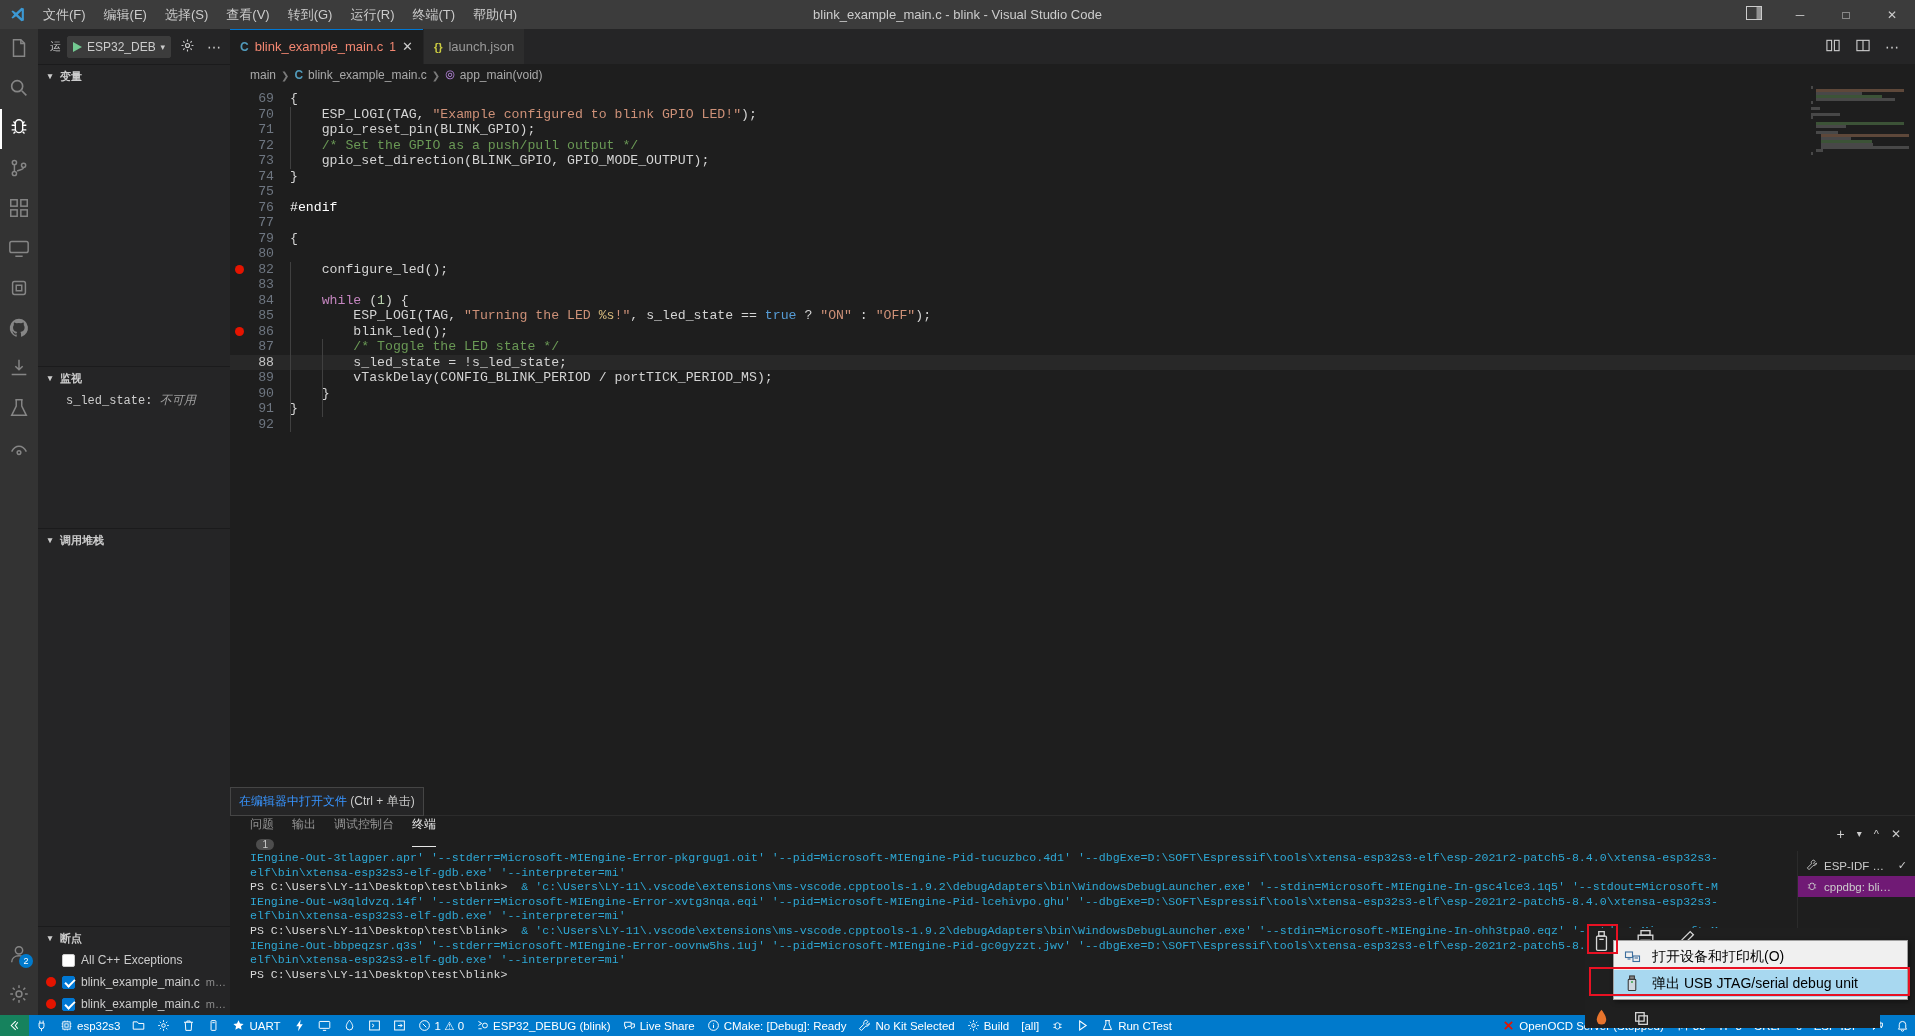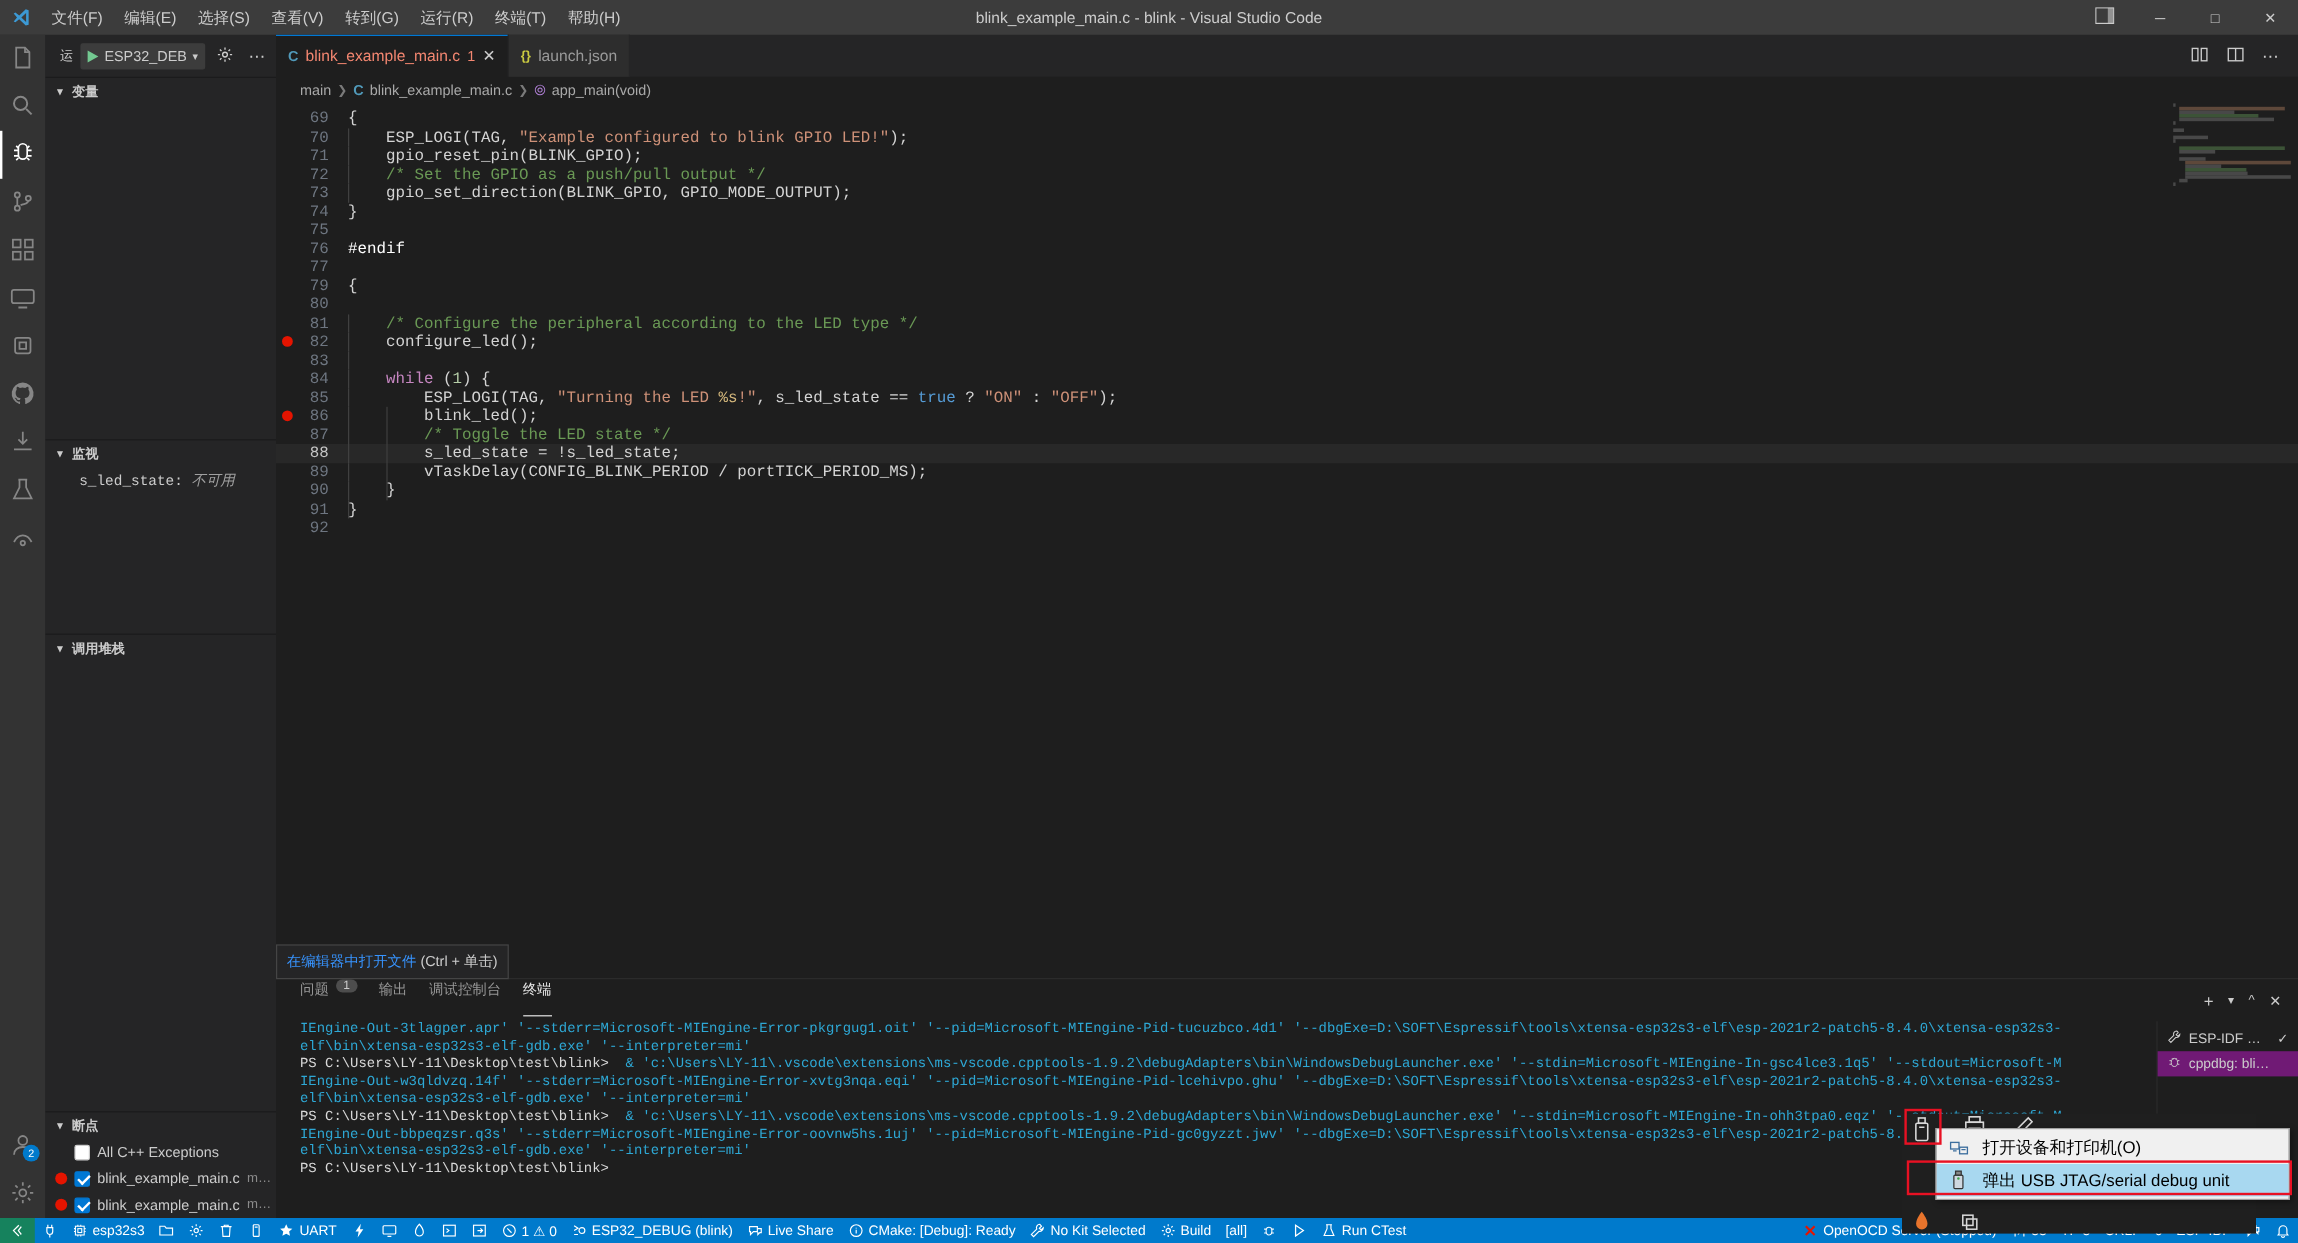--- a/index.html
+++ b/index.html
@@ -131,21 +131,21 @@
   .esc { color:#d7ba7d; }
 
   .minimap { position:absolute; top:0; right:12px; width:92px; height:330px; opacity:.82; }
   .mm-l { height:3px; display:block; }
   .vscroll { position:absolute; top:0; right:0; width:12px; bottom:0; }
 
   
   .panel { height:200px; flex:0 0 200px; background:#1e1e1e; display:flex; flex-direction:column;
            border-top:1px solid #2b2b2b; }
   .panel-tabs { height:35px; flex:0 0 35px; display:flex; align-items:center; padding-left:20px; gap:18px; position:relative;}
-  .ptab { font-size:12px; color:#969696; display:flex; align-items:flex-start; gap:6px; height:35px; position:relative; }
+  .ptab { font-size:12px; color:#969696; display:flex; align-items:flex-end; gap:6px; height:35px; position:relative;flex-direction:column; }
   .ptab.active { color:#e7e7e7; }
   .ptab.active:after { content:""; position:absolute; bottom:4px; left:0; right:0; height:1px; background:#e7e7e7; }
   .ptab-badge { background:#4d4d4d; color:#ccc; border-radius:9px; font-size:10px; padding:0 6px; }
   .panel-actions { margin-left:auto; display:flex; align-items:center; gap:4px; padding-right:10px; color:#cccccc; }
   .panel-actions span { padding:0 4px; font-size:14px; }
   .panel-body { flex:1; display:flex; min-height:0; }
   .term { flex:1; padding:0 0 0 20px; overflow:hidden;
           font-family:"Liberation Mono", monospace; font-size:11.6px; line-height:14.6px; color:#2ea8d5; }
   .term .w { color:#d8d8d8;text-align:center; }
   .term-list { width:118px; flex:0 0 118px; border-left:1px solid #2b2b2b; padding-top:4px; }
@@ -426,21 +426,20 @@
             <div class="cline"><span class="bpgutter"></span><span class="lnum">70</span><span class="ctext"><span class="op">    ESP_LOGI(TAG, </span><span class="st">"Example configured to blink GPIO LED!"</span><span class="op">);</span></span></div>
             <div class="cline"><span class="bpgutter"></span><span class="lnum">71</span><span class="ctext"><span class="op">    gpio_reset_pin(BLINK_GPIO);</span></span></div>
             <div class="cline"><span class="bpgutter"></span><span class="lnum">72</span><span class="ctext"><span class="cm">    /* Set the GPIO as a push/pull output */</span></span></div>
             <div class="cline"><span class="bpgutter"></span><span class="lnum">73</span><span class="ctext"><span class="op">    gpio_set_direction(BLINK_GPIO, GPIO_MODE_OUTPUT);</span></span></div>
             <div class="cline"><span class="bpgutter"></span><span class="lnum">74</span><span class="ctext"><span class="op">}</span></span></div>
             <div class="cline"><span class="bpgutter"></span><span class="lnum">75</span><span class="ctext"></span></div>
             <div class="cline"><span class="bpgutter"></span><span class="lnum">76</span><span class="ctext"><span class="pp">#endif</span></span></div>
             <div class="cline"><span class="bpgutter"></span><span class="lnum">77</span><span class="ctext"></span></div>
             <div class="cline"><span class="bpgutter"></span><span class="lnum">79</span><span class="ctext"><span class="op">{</span></span></div>
             <div class="cline"><span class="bpgutter"></span><span class="lnum">80</span><span class="ctext"></span></div>
-            <div class="cline"><span class="bpgutter"></span><span class="lnum">81</span><span class="ctext"><span class="cm">    /* Configure the peripheral according to the LED type */</span></span></div>
             <div class="cline"><span class="bpgutter"><span class="d"></span></span><span class="lnum">82</span><span class="ctext"><span class="op">    configure_led();</span></span></div>
             <div class="cline"><span class="bpgutter"></span><span class="lnum">83</span><span class="ctext"></span></div>
             <div class="cline"><span class="bpgutter"></span><span class="lnum">84</span><span class="ctext"><span class="op">    </span><span class="kw">while</span><span class="op"> (</span><span class="nm">1</span><span class="op">) {</span></span></div>
             <div class="cline"><span class="bpgutter"></span><span class="lnum">85</span><span class="ctext"><span class="op">        ESP_LOGI(TAG, </span><span class="st">"Turning the LED </span><span class="esc">%s</span><span class="st">!"</span><span class="op">, s_led_state == </span><span class="ty">true</span><span class="op"> ? </span><span class="st">"ON"</span><span class="op"> : </span><span class="st">"OFF"</span><span class="op">);</span></span></div>
             <div class="cline"><span class="bpgutter"><span class="d"></span></span><span class="lnum">86</span><span class="ctext"><span class="op">        blink_led();</span></span></div>
             <div class="cline"><span class="bpgutter"></span><span class="lnum">87</span><span class="ctext"><span class="cm">        /* Toggle the LED state */</span></span></div>
             <div class="cline cur" style="background: rgb(40, 40, 40);"><span class="bpgutter"></span><span class="lnum">88</span><span class="ctext"><span class="op">        s_led_state = !s_led_state;</span></span></div>
             <div class="cline"><span class="bpgutter"></span><span class="lnum">89</span><span class="ctext"><span class="op">        vTaskDelay(CONFIG_BLINK_PERIOD / portTICK_PERIOD_MS);</span></span></div>
             <div class="cline"><span class="bpgutter"></span><span class="lnum">90</span><span class="ctext"><span class="op">    }</span></span></div>
             <div class="cline"><span class="bpgutter"></span><span class="lnum">91</span><span class="ctext"><span class="op">}</span></span></div>

